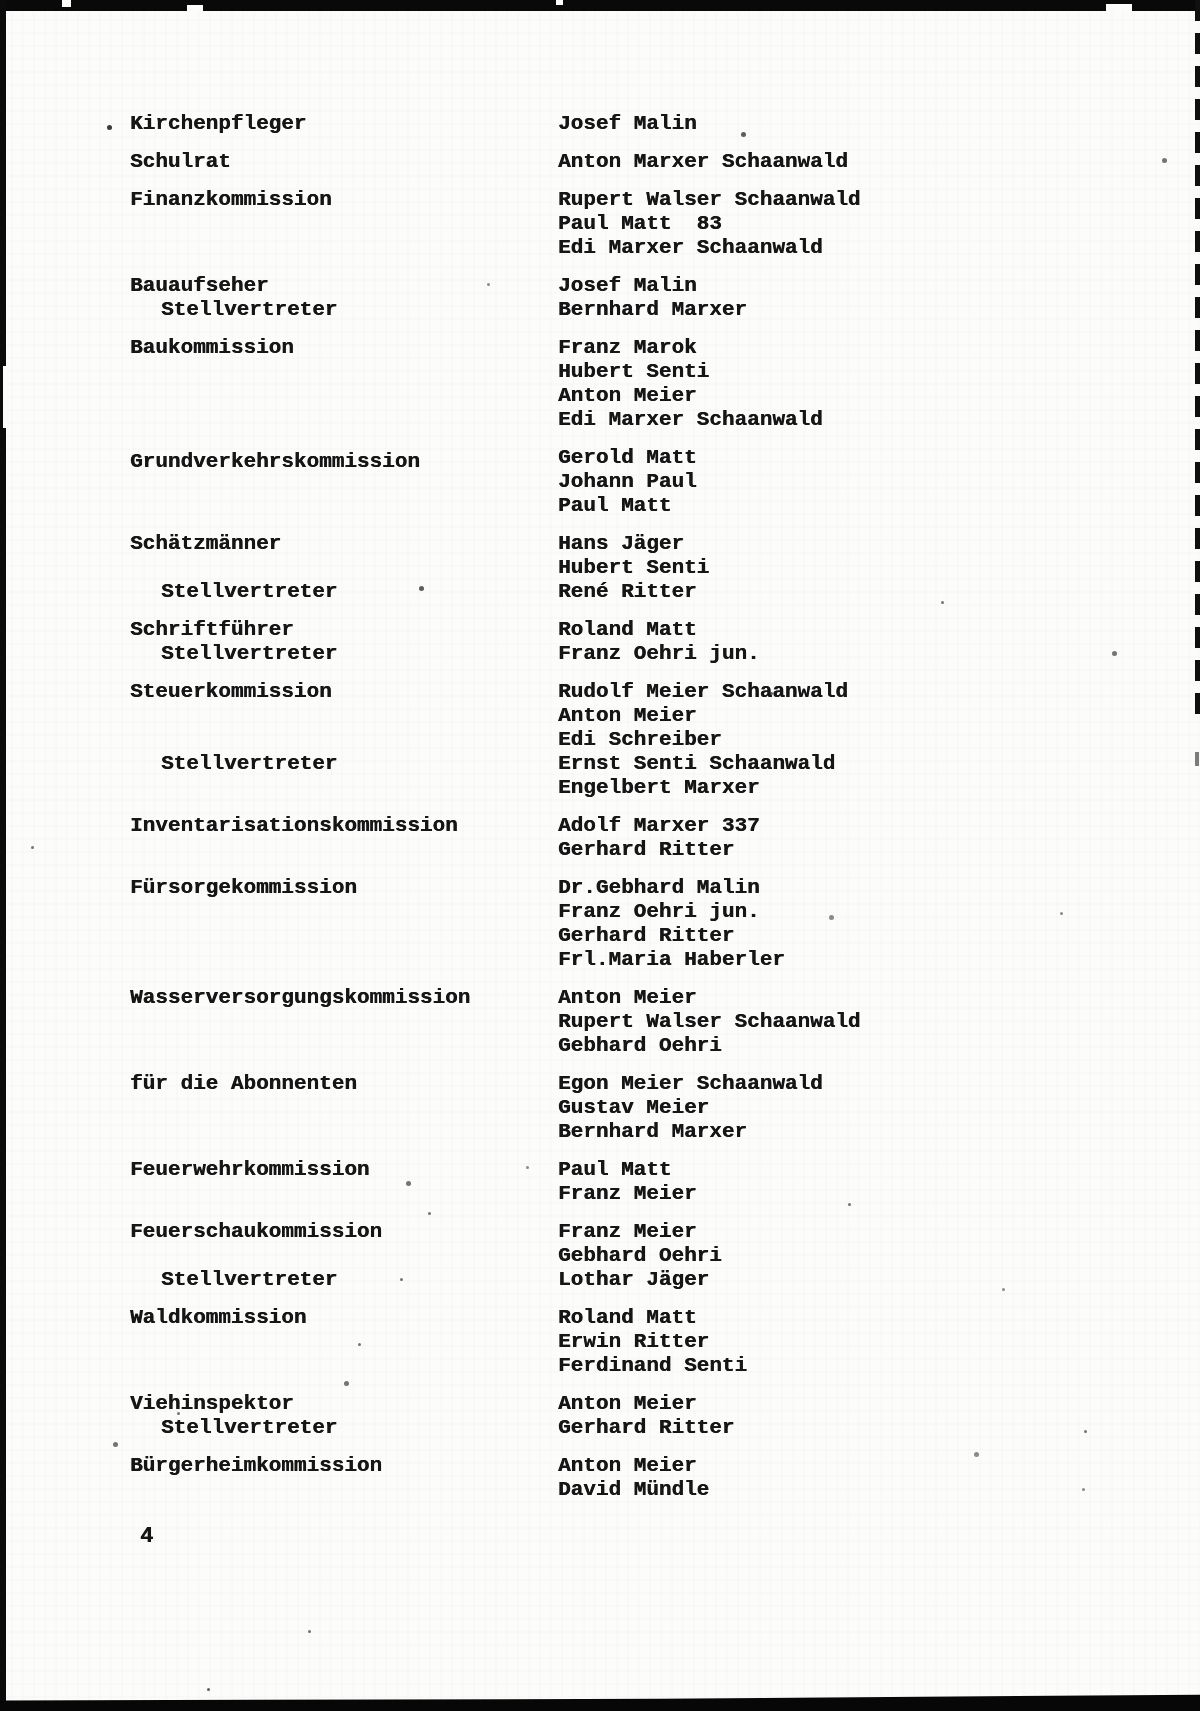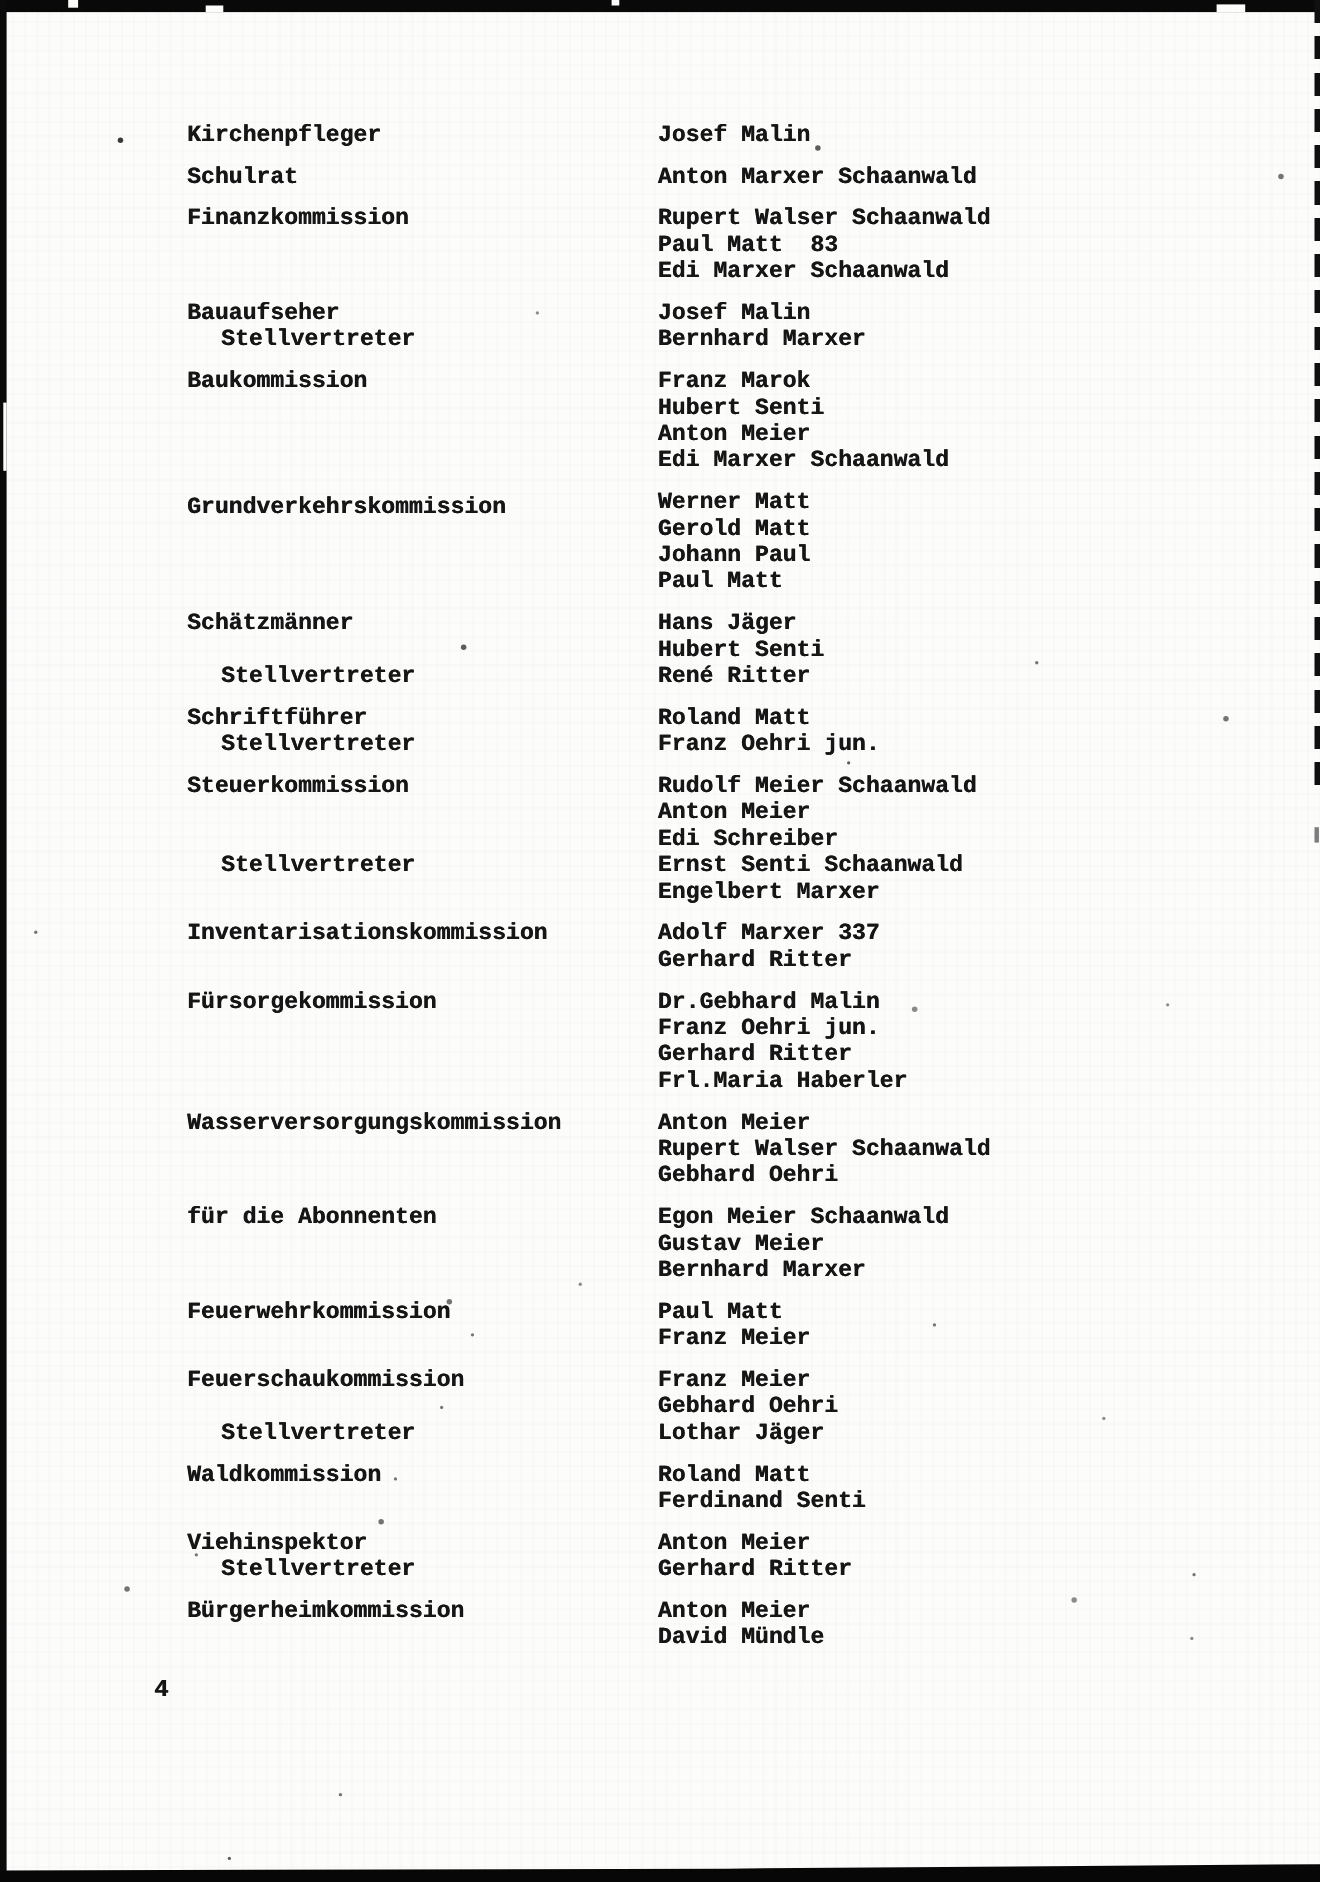--- a/index.html
+++ b/index.html
@@ -93,21 +93,20 @@
     position: absolute;
     left: 130px;
     top: 112px;
     width: 1020px;
     letter-spacing: 0;
     text-shadow: 0.4px 0 0 currentColor;
   }
   .group {
     position: relative;
     margin-bottom: 14px;
-    margin-left: 40px;
   }
   .group-labels {
     position: absolute;
     left: 0; top: 0;
     width: 428px;
   }
   .label-line {
     position: absolute;
     left: 0;
     height: 24px;
@@ -199,21 +198,20 @@
           <div class="name-line">Anton Meier</div>
           <div class="name-line">Edi Marxer Schaanwald</div>
         </div>
     </div>
 
     <div class="group">
       <div class="group-labels">
           <div class="label-line" style="top: 4px;">Grundverkehrskommission</div>
         </div>
       <div class="group-names">
-          <div class="name-line">Werner Matt</div>
           <div class="name-line">Gerold Matt</div>
           <div class="name-line">Johann Paul</div>
           <div class="name-line">Paul Matt</div>
         </div>
     </div>
 
     <div class="group">
       <div class="group-labels">
           <div class="label-line" style="top: 0px;">Schätzmänner</div>
           <div class="label-line indent" style="top: 48px;">Stellvertreter</div>
@@ -315,20 +313,21 @@
           <div class="name-line">Lothar Jäger</div>
         </div>
     </div>
 
     <div class="group">
       <div class="group-labels">
           <div class="label-line" style="top: 0px;">Waldkommission</div>
         </div>
       <div class="group-names">
           <div class="name-line">Roland Matt</div>
+          <div class="name-line">Erwin Ritter</div>
           <div class="name-line">Ferdinand Senti</div>
         </div>
     </div>
 
     <div class="group">
       <div class="group-labels">
           <div class="label-line" style="top: 0px;">Viehinspektor</div>
           <div class="label-line indent" style="top: 24px;">Stellvertreter</div>
         </div>
       <div class="group-names">

